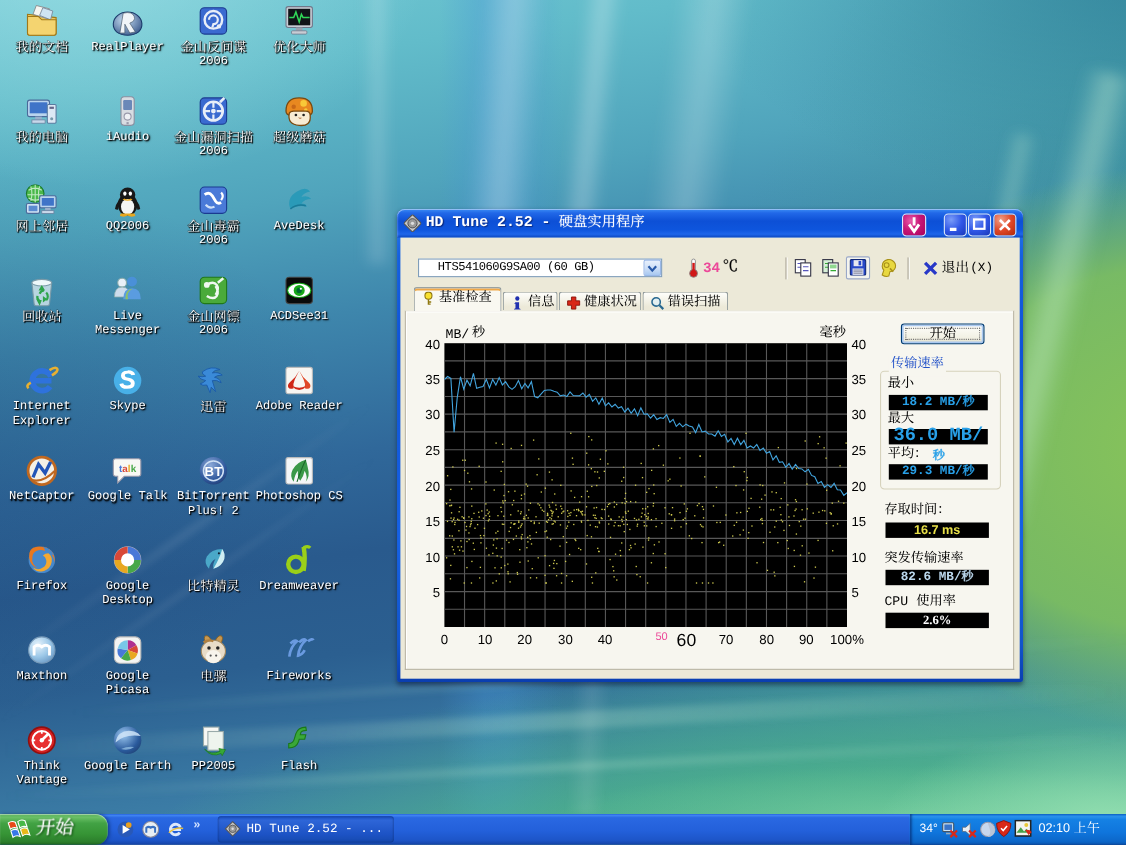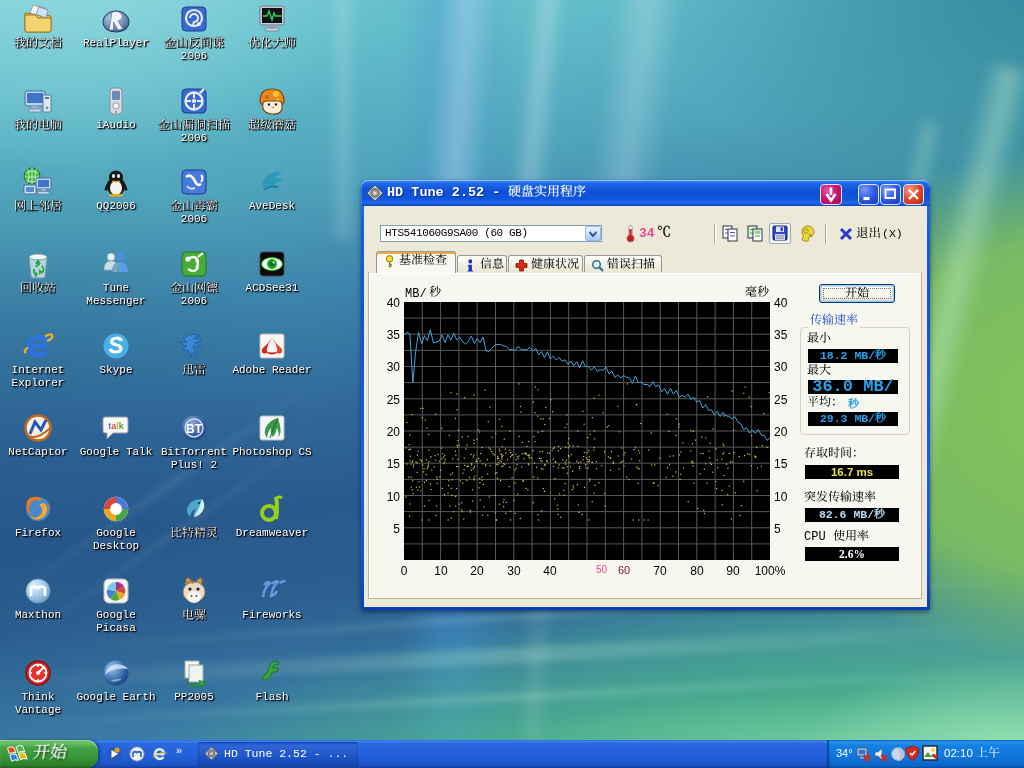--- a/index.html
+++ b/index.html
@@ -271,21 +271,21 @@
       <path d="M10 28 q-2 2 0 2.6 q3 1 6 -.6 q3 1.6 6 .6 q2 -.6 0 -2.6" fill="#e8a820"></path>
     </svg>
     <div class="dlabel" style="left:116px;top:200px;width:200px;margin-left:-100px">QQ2006</div>
     <svg class="abs" style="left:100px;top:248px" width="32" height="32" viewBox="0 0 32 32">
       <circle cx="11" cy="9" r="4" fill="#e8f0f8" stroke="#8aa"></circle>
       <path d="M4 22 q0 -9 7 -9 q7 0 7 9 z" fill="#cddcec" stroke="#8aa" stroke-width=".7"></path>
       <circle cx="20" cy="8" r="4.5" fill="#4a90d8"></circle>
       <path d="M12 24 q0 -10 8 -10 q8 0 8 10 z" fill="#5a9ce0"></path>
       <path d="M14 24 q0 -9 6.5 -9.5 q-6 3 -4 9.5z" fill="#8ec068"></path>
     </svg>
-    <div class="dlabel" style="left:116px;top:282px;width:200px;margin-left:-100px">Tune</div>
+    <div class="dlabel" style="left:116px;top:282px;width:200px;margin-left:-100px">Live</div>
     <div class="dlabel" style="left:116px;top:295px;width:200px;margin-left:-100px">Messenger</div>
     <svg class="abs" style="left:100px;top:330px" width="32" height="32" viewBox="0 0 32 32">
       <circle cx="16" cy="16" r="12.5" fill="#48b0e8"></circle>
       <path d="M16 7 q-6 0 -6 4.5 q0 3.5 5 4.5 q4 .8 4 2.5 q0 2 -3.5 2 q-3 0 -3.5 -2 l-3.5 .5 q1 4.5 7 4.5 q7 0 7 -5 q0 -4 -5.5 -5 q-3.5 -.6 -3.5 -2.2 q0 -1.8 3 -1.8 q2.5 0 3 1.7 l3.4 -.5 q-1 -4.2 -6.5 -4.2z" fill="#fff"></path>
     </svg>
     <div class="dlabel" style="left:116px;top:364px;width:200px;margin-left:-100px">Skype</div>
     <svg class="abs" style="left:100px;top:412px" width="32" height="32" viewBox="0 0 32 32">
       <path d="M5 5 h21 q2 0 2 2 v12 q0 2 -2 2 h-13 l-6 6 v-6 h-2 q-2 0 -2 -2 v-12 q0 -2 2 -2z" fill="#f8f8f4" stroke="#99a" stroke-width="1"></path>
       <text x="16" y="17" text-anchor="middle" font-family="Liberation Sans" font-size="9" font-weight="bold"><tspan fill="#4878d8">t</tspan><tspan fill="#d84838">a</tspan><tspan fill="#e8a820">l</tspan><tspan fill="#48a848">k</tspan></text>
     </svg>
@@ -514,21 +514,21 @@
     </svg>
     <div class="dlabel" style="left:272px;top:527px;width:200px;margin-left:-100px">Dreamweaver</div>
     <svg class="abs" style="left:256px;top:575px" width="32" height="32" viewBox="0 0 32 32">
       <path d="M8 10 q4 -4 6 -2 q-6 5 -7 14 M16 9 q4 -4 6 -2 q-6 5 -7 14 q4 -1 6 -5 M24 8 q4 -3 5 -1" stroke="#6a9ae0" stroke-width="2.4" fill="none"></path>
     </svg>
     <div class="dlabel" style="left:272px;top:609px;width:200px;margin-left:-100px">Fireworks</div>
     <svg class="abs" style="left:256px;top:657px" width="32" height="32" viewBox="0 0 32 32">
       <path d="M22 4 q-7 0 -9 6 l-1.5 5 q-1 4 -5 4 l0 4 q7 0 9 -6 l.5 -2 l5 0 l1 -4 l-5 0 l.5 -2 q1 -2 5 -2z" fill="#3aa838" stroke="#1a7818" stroke-width="1"></path>
     </svg>
     <div class="dlabel" style="left:272px;top:691px;width:200px;margin-left:-100px">Flash</div>
-    <div class="abs" style="left:361px;top:180px;width:569px;height:430px">
+    <div class="abs" style="left:361px;top:190px;width:569px;height:430px">
       <div class="abs" style="left:0;top:0;width:569px;height:430px;border-radius:7px 7px 2px 2px;
 background:linear-gradient(180deg,#2b7cf0 0%,#1560e0 10%,#0f53d8 30%,#1561e6 70%,#1154cc 92%,#0a3eb0 100%);
 box-shadow:0 2px 5px rgba(0,0,30,.45)"></div>
       <div class="abs" style="left:0;top:0;width:569px;height:26px;border-radius:7px 7px 0 0;
 background:linear-gradient(180deg,#3b8df5 0%,#2168e8 14%,#0d50d6 42%,#0e55dd 72%,#1e66ea 88%,#0c46be 100%);
 box-shadow:inset 0 1px 0 rgba(255,255,255,.45), inset 1px 0 0 rgba(255,255,255,.2)"></div>
       <svg class="abs" style="left:6px;top:5px" width="16" height="16" viewBox="0 0 16 16">
 <path d="M8 0 L16 8 L8 16 L0 8 Z" fill="#c8c8c8" stroke="#555" stroke-width="1"></path>
 <circle cx="8" cy="8" r="4.2" fill="#9a9a9a" stroke="#444" stroke-width=".8"></circle>
         <circle cx="8" cy="8" r="1.5" fill="#ddd"></circle>
@@ -556,21 +556,21 @@
       <div class="abs" style="left:519px;top:4px;width:21px;height:21px;border-radius:4px;border:1.2px solid #dce8f8;background:radial-gradient(circle at 30% 25%,#7a9cf8 0%,#3158e8 50%,#1838b8 100%)"></div>
       <svg class="abs" style="left:519px;top:4px" width="21" height="21" viewBox="0 0 21 21">
         <rect x="5.5" y="5.5" width="9.5" height="8.5" fill="none" stroke="#fff" stroke-width="2"></rect>
       </svg>
       <div class="abs" style="left:542px;top:4px;width:21px;height:21px;border-radius:4px;border:1.2px solid #dce8f8;background:radial-gradient(circle at 30% 25%,#f0a088 0%,#e04828 50%,#b02808 100%)"></div>
       <svg class="abs" style="left:542px;top:4px" width="21" height="21" viewBox="0 0 21 21">
         <path d="M6 6 L15 15 M15 6 L6 15" stroke="#fff" stroke-width="2.4"></path>
       </svg>
       <div class="abs" style="left:3px;top:26px;width:563px;height:401px;background:#ece9d8"></div>
       <div class="abs" style="left:19px;top:45px;width:222px;height:17px;background:#fff;border:1px solid #7f9db9;
-font-family:'Liberation Mono',monospace;font-size:11px;letter-spacing:-.4px;color:#000;line-height:15px;padding-left:4px;white-space:nowrap">HTS541060G9SA00 (60 GB)</div>
+font-family:'Liberation Mono',monospace;font-size:11px;letter-spacing:-.4px;color:#000;line-height:15px;padding-left:17px;white-space:nowrap">HTS541060G9SA00 (60 GB)</div>
       <div class="abs" style="left:224px;top:46px;width:16px;height:15px;border-radius:2px;border:1px solid #9ab8e8;
 background:linear-gradient(180deg,#e8f0fc 0%,#cfe0f8 50%,#a8c8f0 100%)"></div>
 <svg class="abs" style="left:224px;top:46px" width="16" height="15" viewBox="0 0 16 15">
         <path d="M4.5 6 L8 10 L11.5 6" fill="none" stroke="#2a5aa8" stroke-width="2"></path>
       </svg>
       <svg class="abs" style="left:264px;top:44px" width="11" height="19" viewBox="0 0 11 19">
 <rect x="3.8" y="1.5" width="3.4" height="11" rx="1.7" fill="#fff" stroke="#888" stroke-width=".8"></rect>
 <circle cx="5.5" cy="14.5" r="3.6" fill="#d01818" stroke="#888" stroke-width=".8"></circle>
 <rect x="4.4" y="5" width="2.2" height="9" fill="#d01818"></rect>
       </svg>
@@ -1315,21 +1315,21 @@
       <div class="abs" style="left:13px;top:310px;width:26px;text-align:right;font-size:12px;color:#000">10</div>
       <div class="abs" style="left:413px;top:310px;width:26px;text-align:left;font-size:12px;color:#000">10</div>
       <div class="abs" style="left:13px;top:342px;width:26px;text-align:right;font-size:12px;color:#000">5</div>
       <div class="abs" style="left:413px;top:342px;width:26px;text-align:left;font-size:12px;color:#000">5</div>
       <div class="abs" style="left:43px;top:384px;width:40px;margin-left:-20px;text-align:center;font-size:12px;color:#000">0</div>
       <div class="abs" style="left:80px;top:384px;width:40px;margin-left:-20px;text-align:center;font-size:12px;color:#000">10</div>
       <div class="abs" style="left:116px;top:384px;width:40px;margin-left:-20px;text-align:center;font-size:12px;color:#000">20</div>
       <div class="abs" style="left:153px;top:384px;width:40px;margin-left:-20px;text-align:center;font-size:12px;color:#000">30</div>
       <div class="abs" style="left:189px;top:384px;width:40px;margin-left:-20px;text-align:center;font-size:12px;color:#000">40</div>
       <div class="abs" style="left:226px;top:384px;width:40px;margin-left:-20px;text-align:right;font-size:10px;color:#ec4899">50</div>
-      <div class="abs" style="left:263px;top:384px;width:40px;margin-left:-20px;text-align:center;font-size:11px;color:#7f1d1d">60</div>
+      <div class="abs" style="left:263px;top:384px;width:40px;margin-left:-20px;text-align:center;font-size:16px;color:#000000">60</div>
       <div class="abs" style="left:299px;top:384px;width:40px;margin-left:-20px;text-align:center;font-size:12px;color:#000">70</div>
       <div class="abs" style="left:336px;top:384px;width:40px;margin-left:-20px;text-align:center;font-size:12px;color:#000">80</div>
       <div class="abs" style="left:372px;top:384px;width:40px;margin-left:-20px;text-align:center;font-size:12px;color:#000">90</div>
       <div class="abs" style="left:409px;top:384px;width:40px;margin-left:-20px;text-align:center;font-size:12px;color:#000">100%</div>
       <div class="abs" style="left:458px;top:104px;width:76px;height:19px;border:1px solid #003c74;border-radius:3px;
 background:linear-gradient(180deg,#fefefb,#f2f1e4 70%,#e0ddc8 100%);box-shadow:inset 0 0 0 1.5px #aac8f0"></div>
 <div class="abs" style="left:462px;top:108px;width:68px;height:11px;border:1px dotted #777"></div>
       <div class="abs" style="left:458px;top:104px;width:76px;height:19px;text-align:center;padding-top:3px"><svg class="ct" width="24" height="12" viewBox="0 0 24 12">
           <g transform="translate(0,9.8) scale(0.0120,-0.0120)" fill="#000">
             <use href="#u5F00" x="0"></use>

